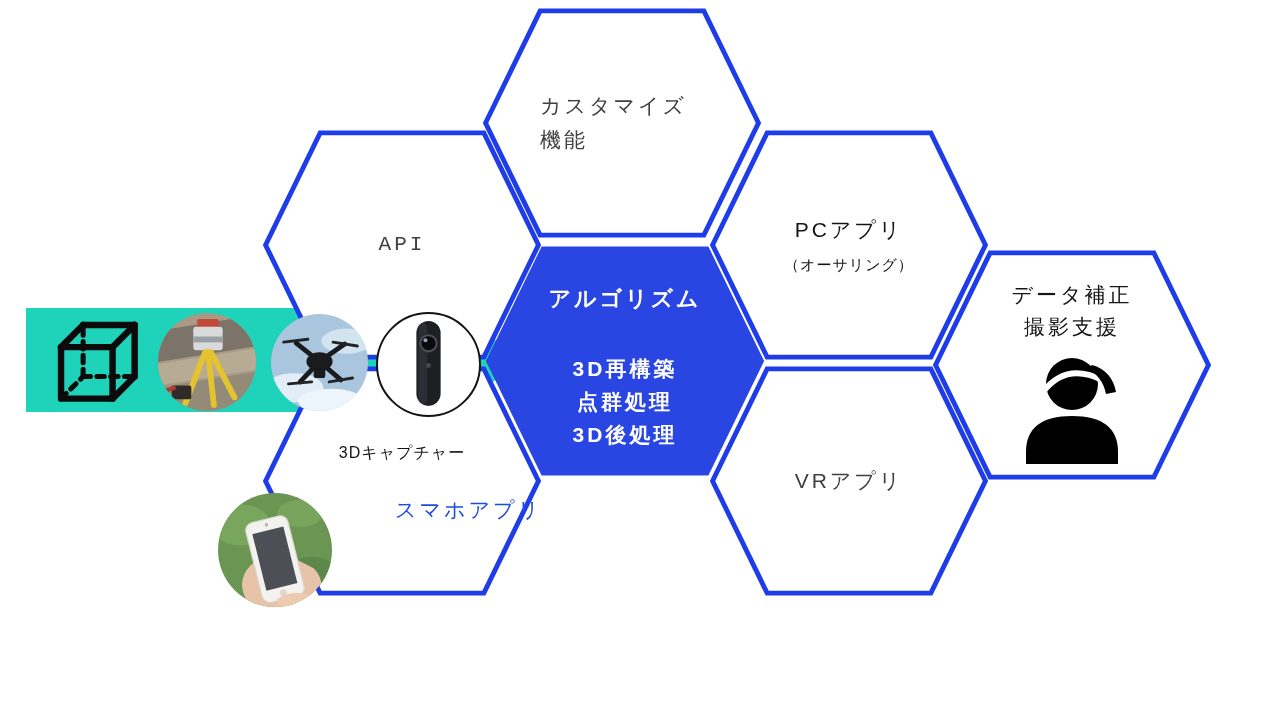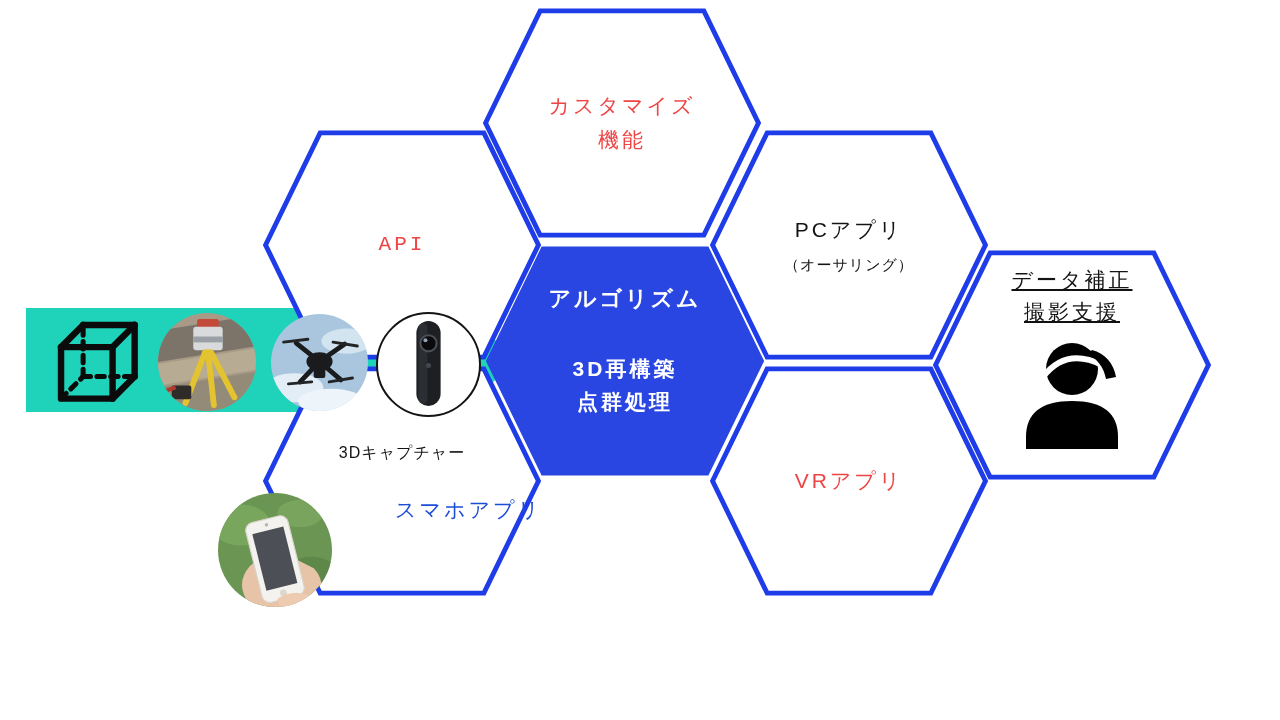--- a/index.html
+++ b/index.html
@@ -8,36 +8,36 @@
     font-family:"Liberation Sans","DejaVu Sans",sans-serif;color:#111;
   }
   .abs{position:absolute;}
   
   .hex{position:absolute;width:280px;height:230px;}
   .hex-svg{position:absolute;left:0;top:0;width:100%;height:100%;}
   .hex-poly{fill:#ffffff;stroke:#1e3ce8;stroke-width:5;stroke-linejoin:miter;}
   .hex-poly.filled{fill:#2a46e2;stroke:#2a46e2;}
   .hex-label{
     position:absolute;inset:0;display:flex;align-items:center;justify-content:center;
-    text-align:center;font-size:21px;letter-spacing:3px;color:#ef4444;line-height:34px;
+    text-align:left;font-size:21px;letter-spacing:3px;color:#404040;line-height:34px;
   }
   .hex-label.wrap{padding:0 58px;}
   .hex-col{
     position:absolute;inset:0;display:flex;flex-direction:column;align-items:center;justify-content:center;
     text-align:center;color:#141414;
   }
   .pc-main{font-size:21px;letter-spacing:3px;}
   .pc-sub{font-size:15px;letter-spacing:1px;margin-top:12px;font-family:Liberation Serif, serif;}
   
   .algo-title{position:absolute;left:0;right:0;top:38px;text-align:center;color:#fff;
     font-size:22px;font-weight:bold;letter-spacing:3px;font-family:Liberation Mono, monospace;}
   .algo-lines{position:absolute;left:0;right:0;top:106px;text-align:center;color:#fff;
     font-size:21px;font-weight:bold;letter-spacing:3px;line-height:33px;}
   
-  .corr-col{position:absolute;inset:0;display:flex;flex-direction:column;align-items:center;padding-top:14px;text-decoration:underline;}
+  .corr-col{position:absolute;inset:0;display:flex;flex-direction:column;align-items:center;padding-top:29px;}
   .corr-line{font-size:21px;letter-spacing:3px;line-height:32px;color:#141414;text-align:center;}
   .person-svg{width:100px;height:108px;margin-top:13px;}
   
   .sp-caption{position:absolute;left:0;right:0;top:77px;text-align:center;font-size:16px;letter-spacing:1px;color:#141414;}
   .sp-label{position:absolute;left:0;right:0;top:130px;text-align:right;font-size:21px;letter-spacing:3px;color:#1d4ed8;}
   
   .upload-label{position:absolute;left:42px;top:269px;font-size:21px;letter-spacing:2px;color:#111;}
   .upload-arrow{
     position:absolute;left:26px;top:308px;width:492px;height:104px;background:#1fd2ba;
     clip-path:polygon(0 0,88% 0,100% 50%,88% 100%,0 100%);
@@ -82,20 +82,21 @@
   </div>
 
   <div class="hex" style="left:485px;top:246px;">
     <svg class="hex-svg" viewBox="-3 -3 286 236">
       <polygon class="hex-poly filled" points="0,115 56,0 224,0 280,115 224,230 56,230"></polygon>
     </svg>
     <div class="algo-title">アルゴリズム</div>
     <div class="algo-lines">
       <div>3D再構築</div>
       <div>点群処理</div>
+      <div>3D後処理</div>
     </div>
   </div>
 
   <div class="hex" style="left:932px;top:250px;">
     <svg class="hex-svg" viewBox="-3 -3 286 236">
       <polygon class="hex-poly" points="0,115 56,0 224,0 280,115 224,230 56,230"></polygon>
     </svg>
     <div class="corr-col">
       <div class="corr-line">データ補正</div>
       <div class="corr-line">撮影支援</div>

